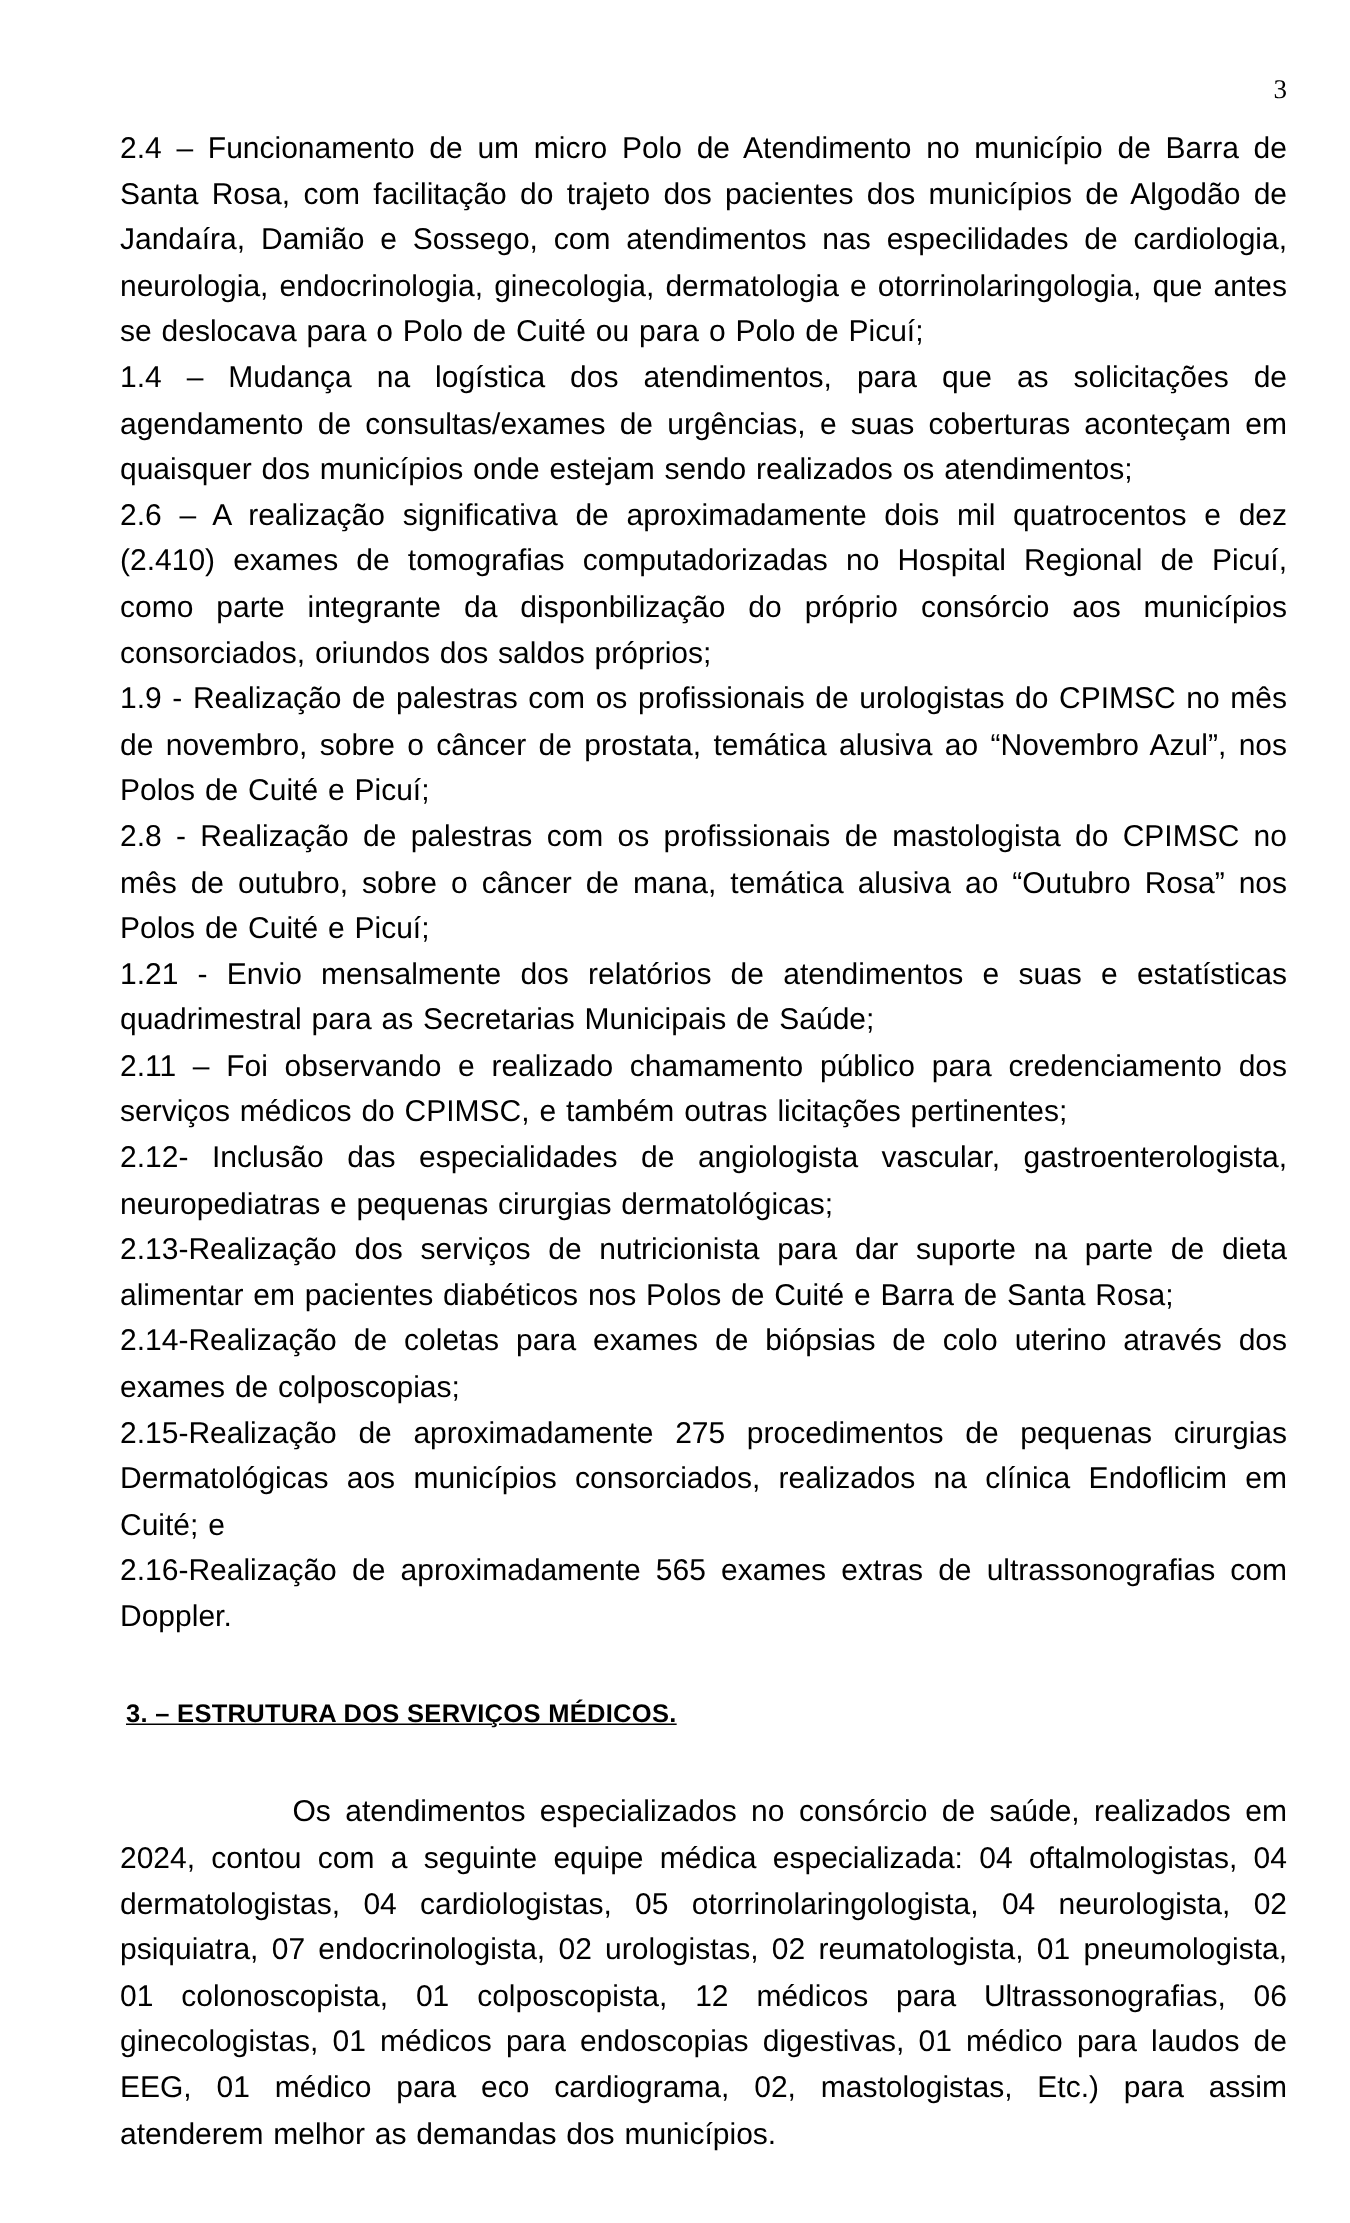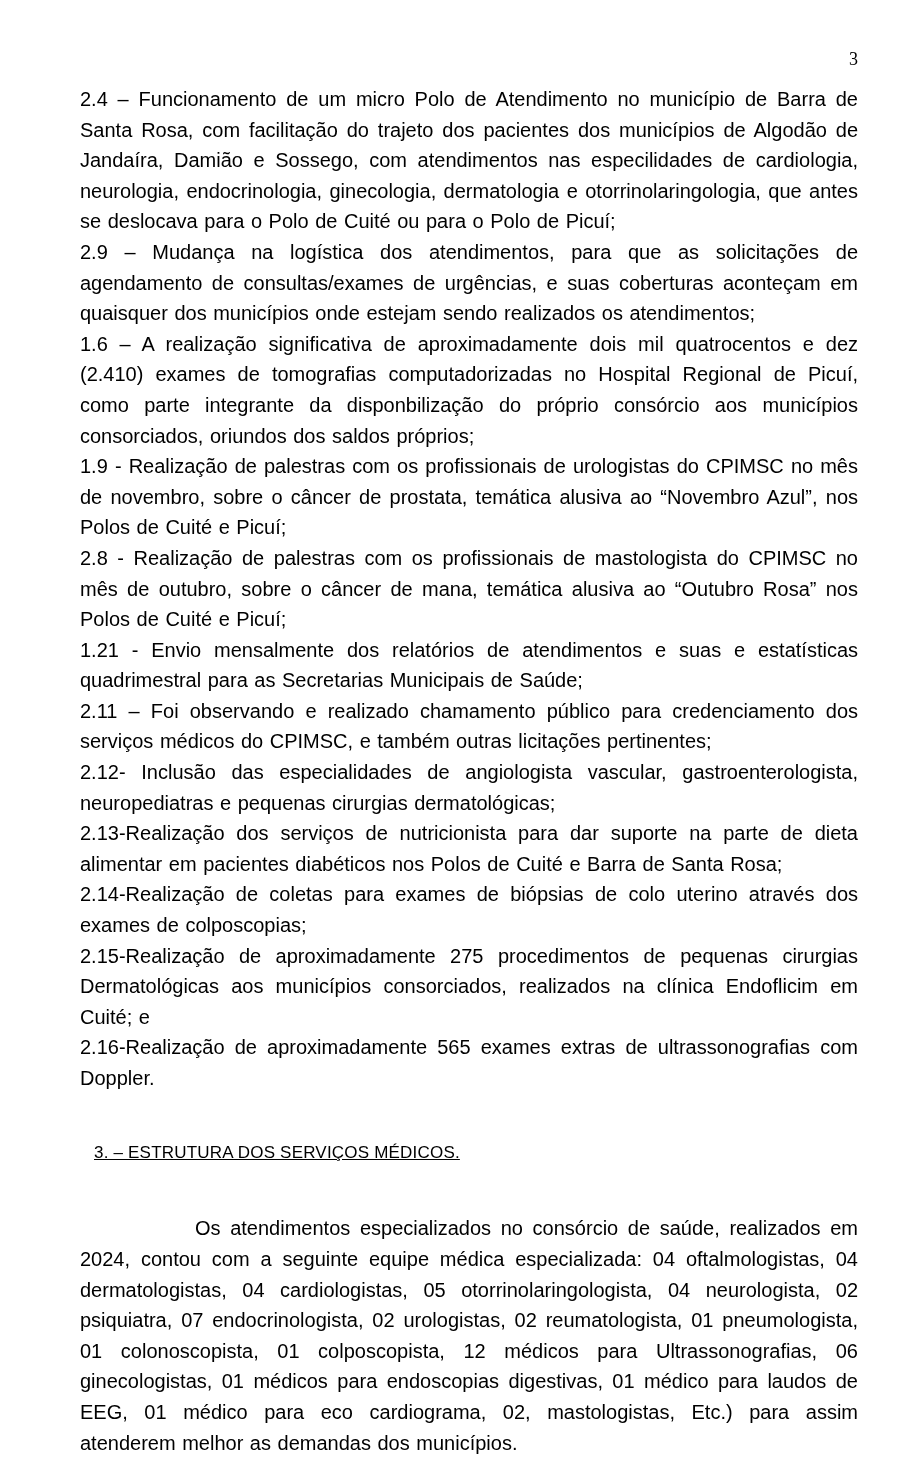--- a/index.html
+++ b/index.html
@@ -33,40 +33,40 @@
     margin: 0;
     font-size: 20px;
     line-height: 30.6px;
     text-align: justify;
     word-spacing: 1px;
   }
   .spacer {
     height: 30.6px;
   }
   .heading {
-    margin: 14px;
+    margin: 4px;
     font-size: 17px;
     line-height: 30.6px;
-    font-weight: normal;
+    font-weight: bold;
     text-decoration: underline;
     letter-spacing: 0.2px;
   }
   .closing {
     text-indent: 115px;
   }
 </style>
 </head>
 <body>
 
 <div class="page-number">3</div>
 
 <div class="content">
   <p class="para">2.4 – Funcionamento de um micro Polo de Atendimento no município de Barra de Santa Rosa, com facilitação do trajeto dos pacientes dos municípios de Algodão de Jandaíra, Damião e Sossego, com atendimentos nas especilidades de cardiologia, neurologia, endocrinologia, ginecologia, dermatologia e otorrinolaringologia, que antes se deslocava para o Polo de Cuité ou para o Polo de Picuí;</p>
-  <p class="para">2.9 – Mudança na logística dos atendimentos, para que as solicitações de agendamento de consultas/exames de urgências, e suas coberturas aconteçam em quaisquer dos municípios onde estejam sendo realizados os atendimentos;</p>
-  <p class="para">1.6 – A realização significativa de aproximadamente dois mil quatrocentos e dez (2.410) exames de tomografias computadorizadas no Hospital Regional de Picuí, como parte integrante da disponbilização do próprio consórcio aos municípios consorciados, oriundos dos saldos próprios;</p>
+  <p class="para">1.4 – Mudança na logística dos atendimentos, para que as solicitações de agendamento de consultas/exames de urgências, e suas coberturas aconteçam em quaisquer dos municípios onde estejam sendo realizados os atendimentos;</p>
+  <p class="para">2.6 – A realização significativa de aproximadamente dois mil quatrocentos e dez (2.410) exames de tomografias computadorizadas no Hospital Regional de Picuí, como parte integrante da disponbilização do próprio consórcio aos municípios consorciados, oriundos dos saldos próprios;</p>
   <p class="para">1.9 - Realização de palestras com os profissionais de urologistas do CPIMSC no mês de novembro, sobre o câncer de prostata, temática alusiva ao “Novembro Azul”, nos Polos de Cuité e Picuí;</p>
   <p class="para">2.8 - Realização de palestras com os profissionais de mastologista do CPIMSC no mês de outubro, sobre o câncer de mana, temática alusiva ao “Outubro Rosa” nos Polos de Cuité e Picuí;</p>
   <p class="para">1.21 - Envio mensalmente dos relatórios de atendimentos e suas e estatísticas quadrimestral para as Secretarias Municipais de Saúde;</p>
   <p class="para">2.11 – Foi observando e realizado chamamento público para credenciamento dos serviços médicos do CPIMSC, e também outras licitações pertinentes;</p>
   <p class="para">2.12- Inclusão das especialidades de angiologista vascular, gastroenterologista, neuropediatras e pequenas cirurgias dermatológicas;</p>
   <p class="para">2.13-Realização dos serviços de nutricionista para dar suporte na parte de dieta alimentar em pacientes diabéticos nos Polos de Cuité e Barra de Santa Rosa;</p>
   <p class="para">2.14-Realização de coletas para exames de biópsias de colo uterino através dos exames de colposcopias;</p>
   <p class="para">2.15-Realização de aproximadamente 275 procedimentos de pequenas cirurgias Dermatológicas aos municípios consorciados, realizados na clínica Endoflicim em Cuité; e</p>
   <p class="para">2.16-Realização de aproximadamente 565 exames extras de ultrassonografias com Doppler.</p>
 

